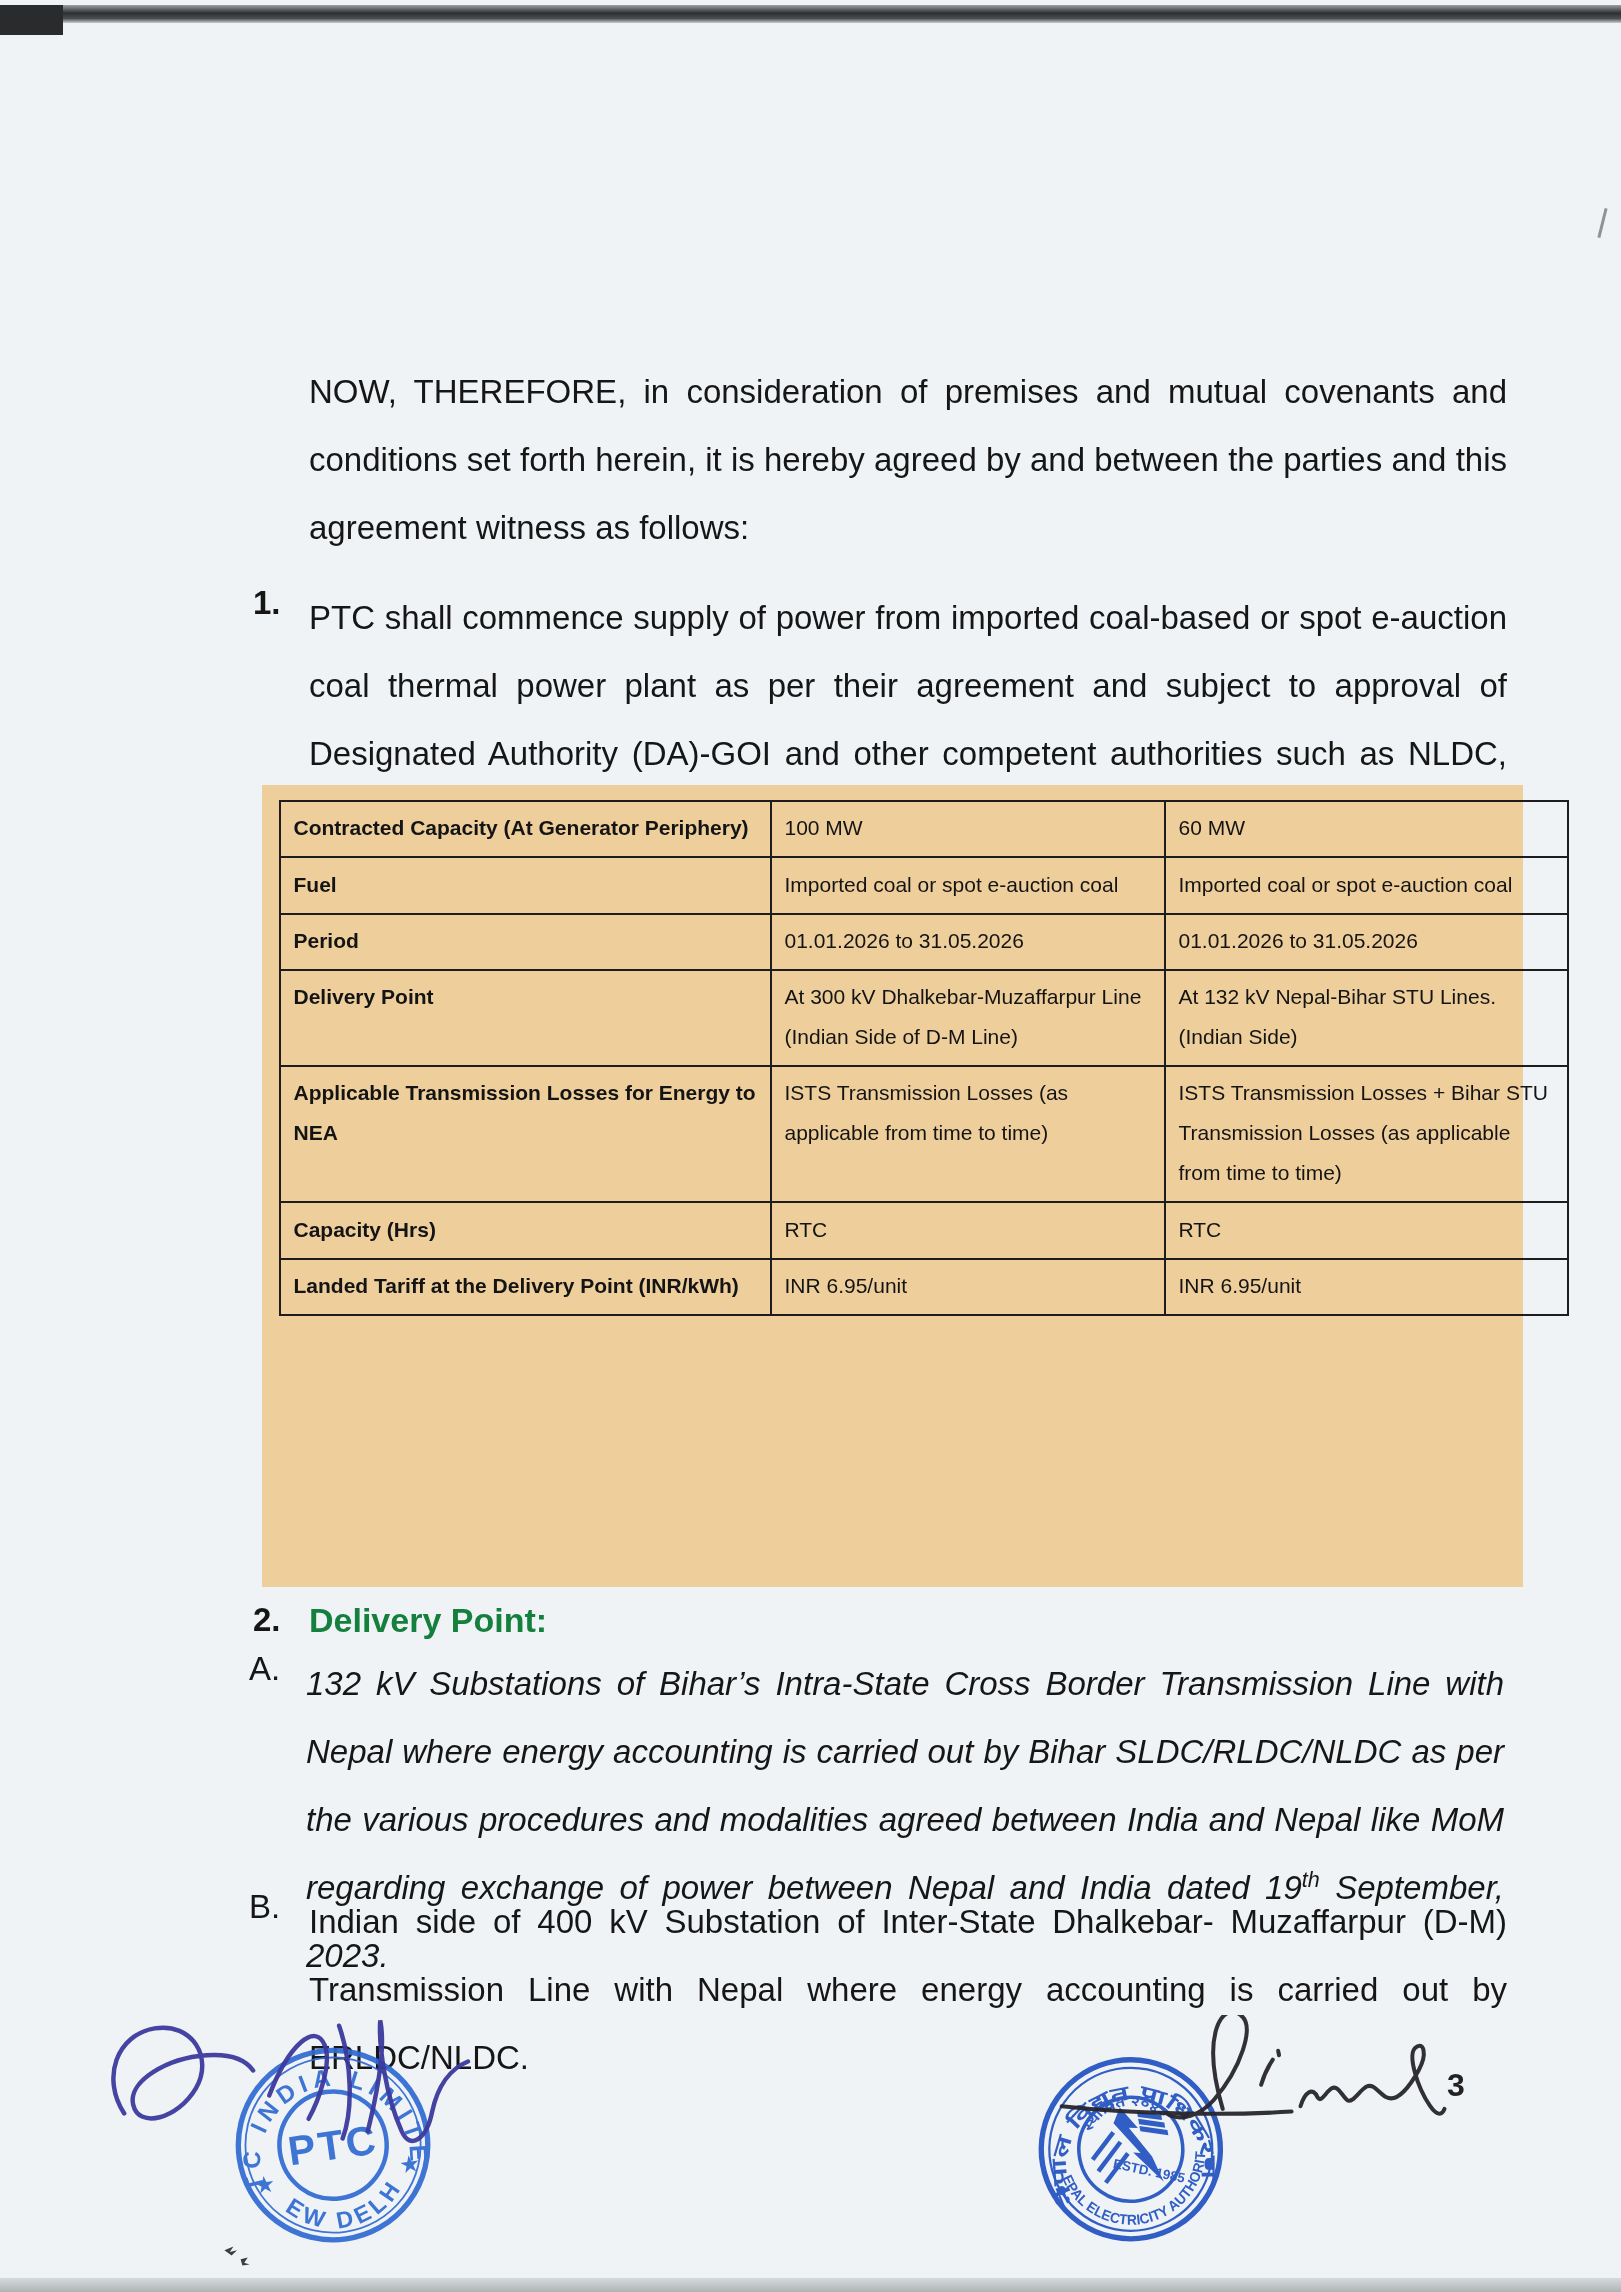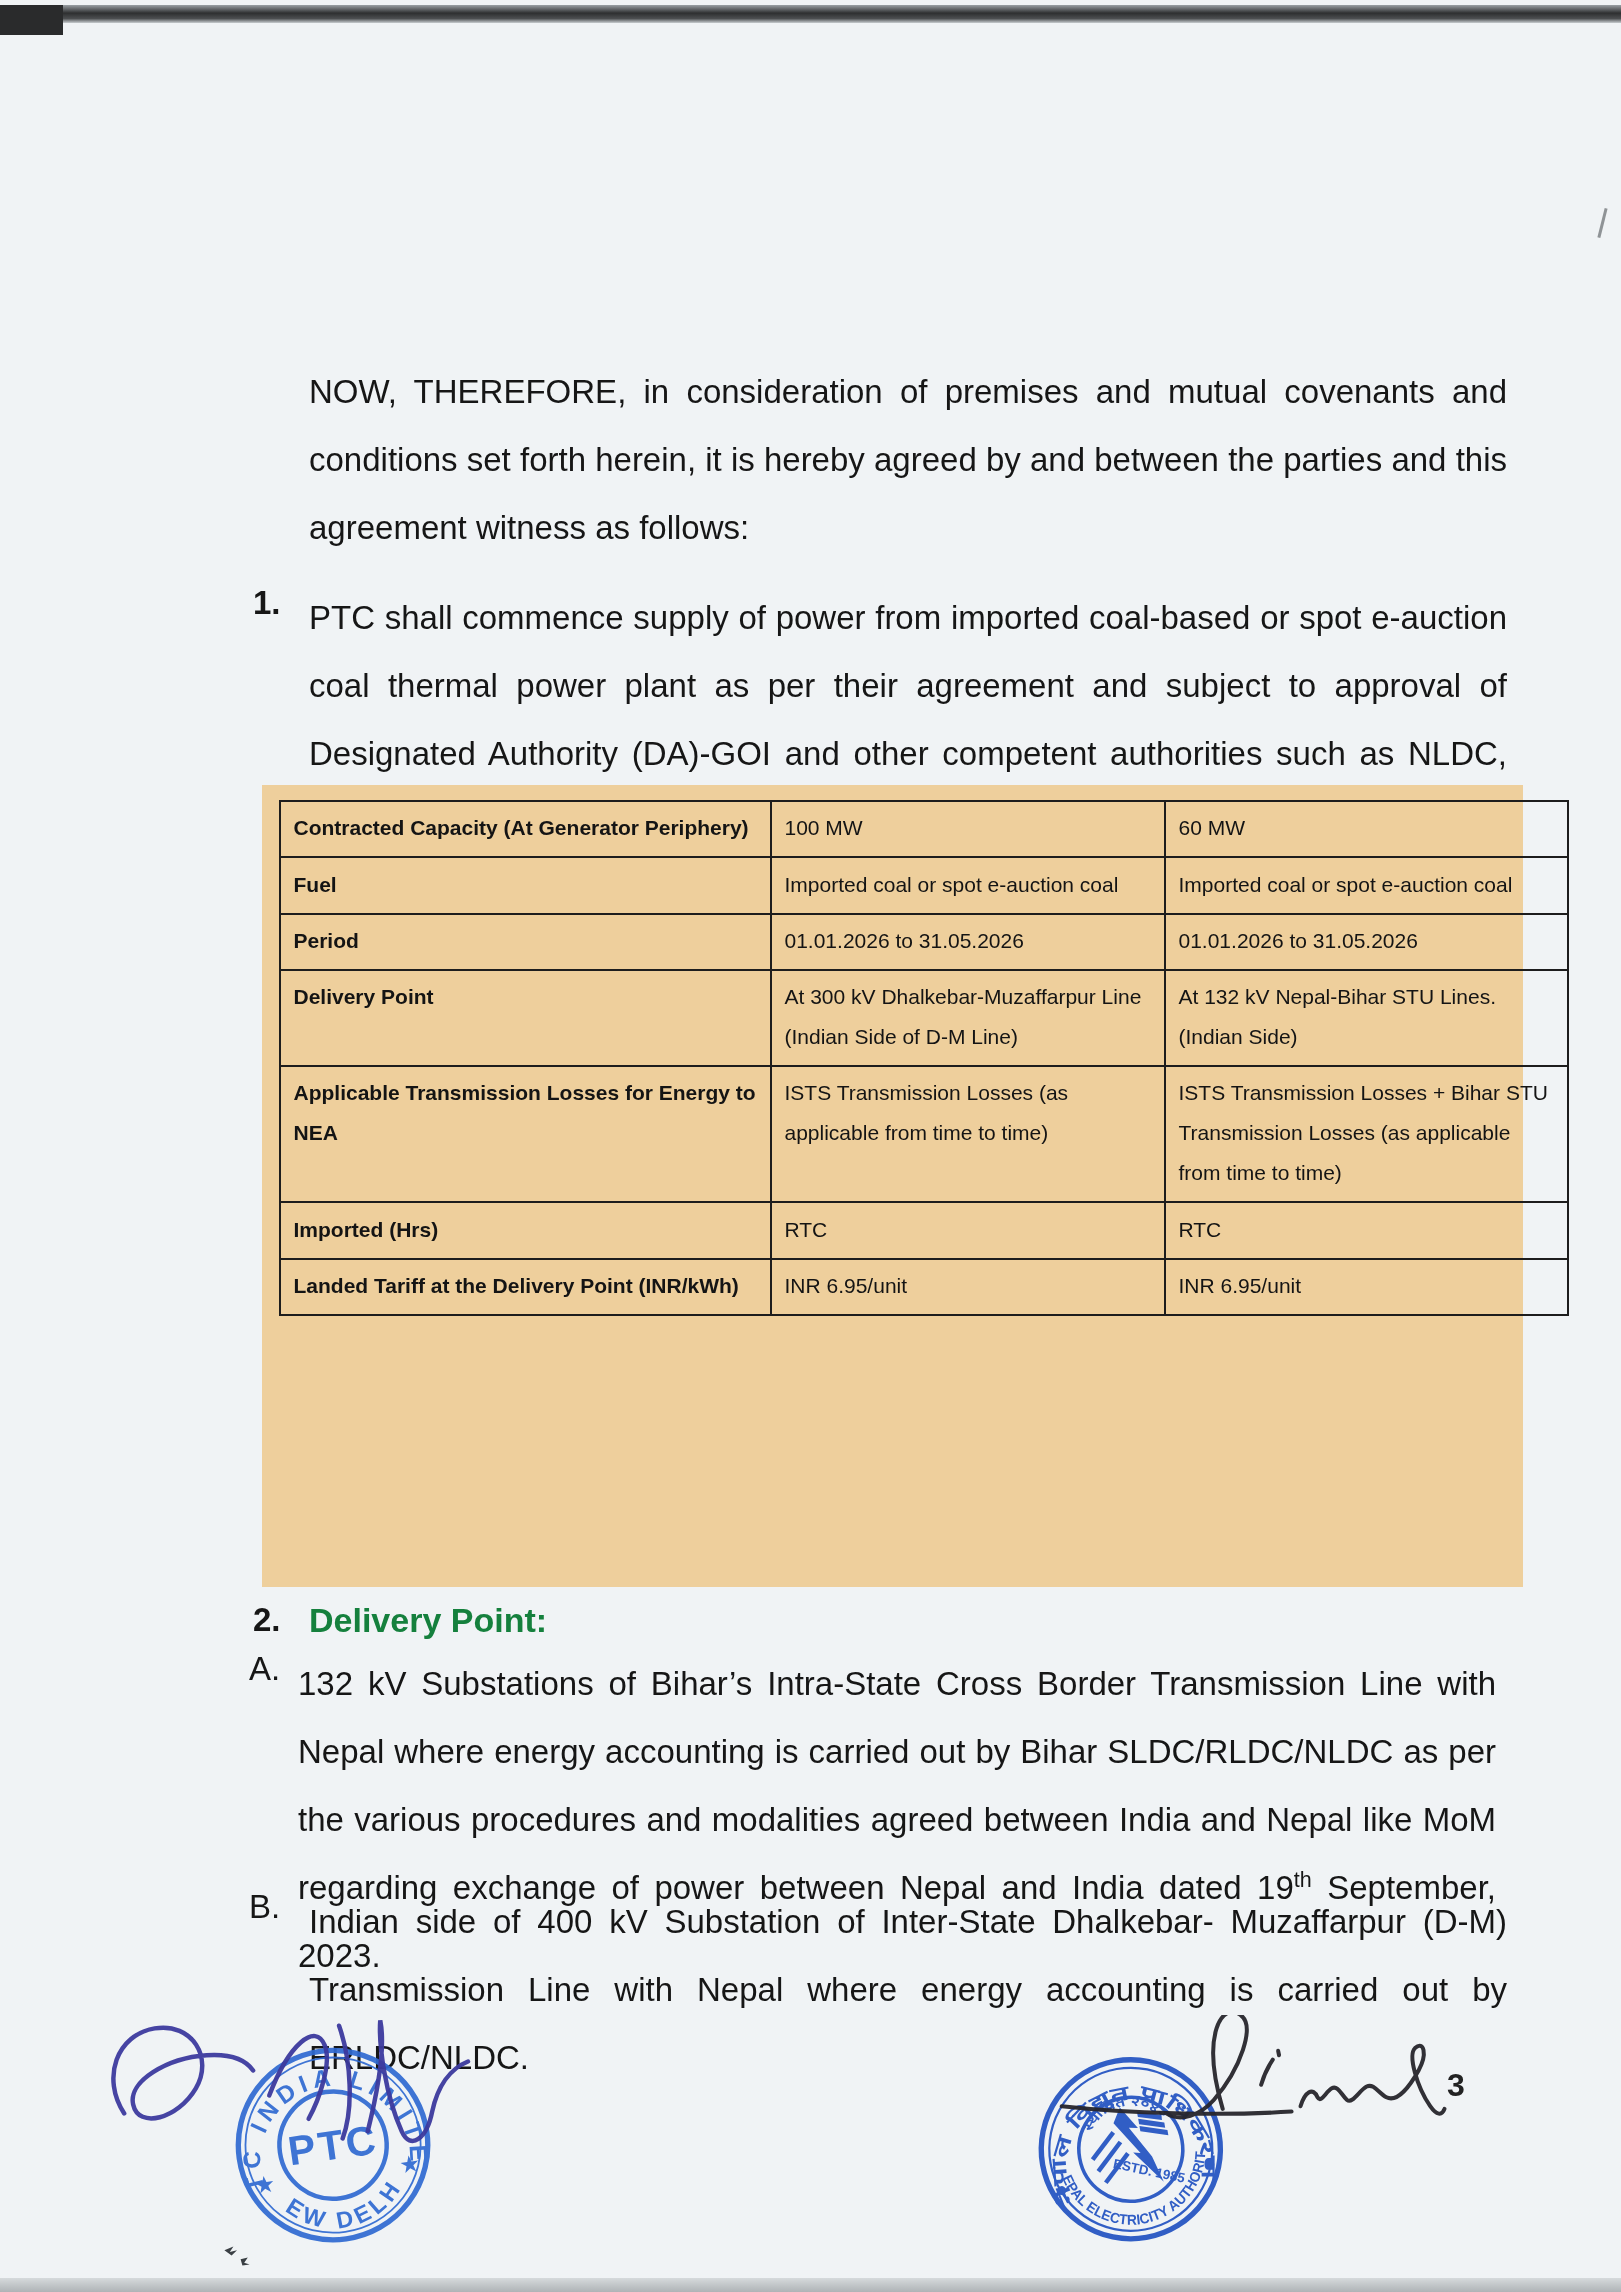--- a/index.html
+++ b/index.html
@@ -13,21 +13,21 @@
   .scan-top{position:absolute;left:0;top:5.4px;width:1621px;height:18px;
     background:linear-gradient(180deg,#9aa0a4 0%,#2e2f30 45%,#4c4e50 75%,#c7cccf 100%);}
   .scan-top-notch{position:absolute;left:0;top:5.4px;width:63px;height:30px;background:#2a2b2c;}
   .scan-bottom{position:absolute;left:0;top:2278px;width:1621px;height:14.3px;
     background:linear-gradient(180deg,#d6dadc,#aeb3b6);}
   .scan-slash{position:absolute;left:1601px;top:208px;width:2.7px;height:30px;background:#8f9396;transform:rotate(14deg);}
   .para{position:absolute;font-size:33px;line-height:68px;text-align:justify;color:#161616;}
   .intro{left:309px;top:358px;width:1198px;}
   .item-num{position:absolute;font-size:33px;font-weight:bold;color:#161616;}
   .item1-body{left:309px;top:584px;width:1198px;}
-  .itemA-body{left:298px;top:1650px;width:1198px;}
+  .itemA-body{left:306px;top:1650px;width:1198px;font-style:italic;}
   .itemB-body{left:309px;top:1888px;width:1198px;}
   sup{font-size:21.5px;line-height:0;vertical-align:super;}
   .heading2{position:absolute;left:309px;top:1601px;font-size:34px;font-weight:bold;color:#15803d;}
   .highlight{position:absolute;left:262px;top:785px;width:1261px;height:802px;background:#eecf9c;}
   table.spec{
     position:absolute;left:279px;top:800px;width:1207px;
     border-collapse:collapse;table-layout:fixed;
     font-size:21px;line-height:40px;color:#141414;
   }
   table.spec td{
@@ -82,21 +82,21 @@
       <td class="lbl">Delivery Point</td>
       <td class="c1">At 300 kV Dhalkebar-Muzaffarpur Line (Indian Side of D-M Line)</td>
       <td class="c2">At 132 kV Nepal-Bihar STU Lines. (Indian Side)</td>
     </tr>
     <tr>
       <td class="lbl">Applicable Transmission Losses for Energy to NEA</td>
       <td class="c1">ISTS Transmission Losses (as applicable from time to time)</td>
       <td class="c2">ISTS Transmission Losses + Bihar STU Transmission Losses (as applicable from time to time)</td>
     </tr>
     <tr>
-      <td class="lbl">Imported (Hrs)</td>
+      <td class="lbl">Capacity (Hrs)</td>
       <td class="c1">RTC</td>
       <td class="c2">RTC</td>
     </tr>
     <tr>
       <td class="lbl">Landed Tariff at the Delivery Point (INR/kWh)</td>
       <td class="c1">INR 6.95/unit</td>
       <td class="c2">INR 6.95/unit</td>
     </tr>
   </tbody>
     </table>

